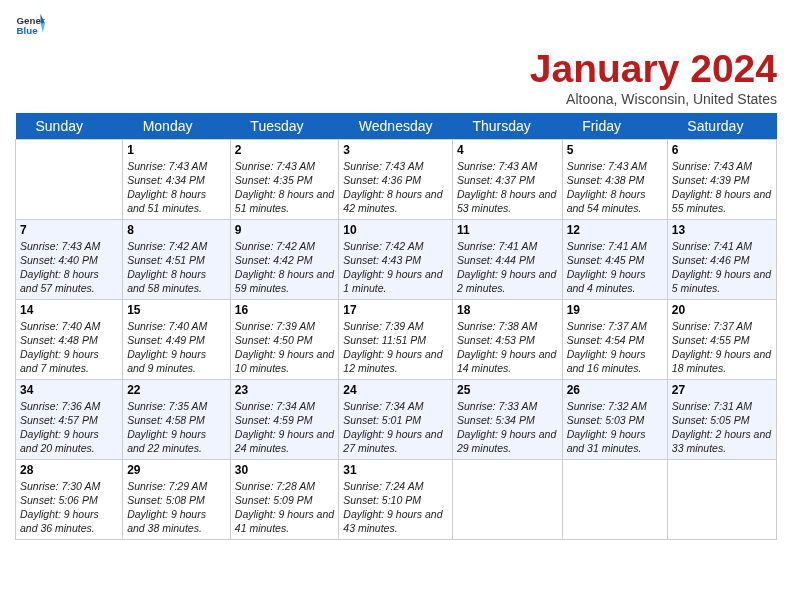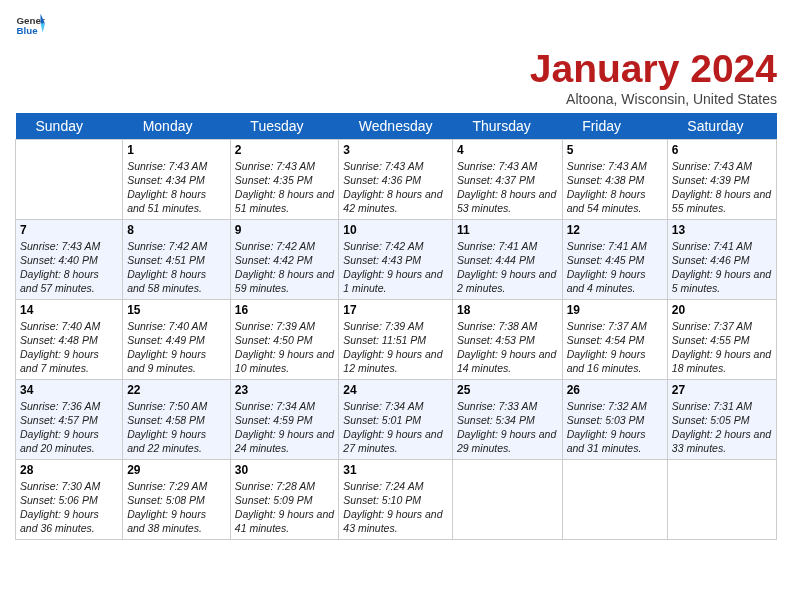--- a/index.html
+++ b/index.html
@@ -290,21 +290,21 @@
           <span class="day-num">34</span>
           <div class="day-info">
             <span>Sunrise: 7:36 AM</span><br>
             <span>Sunset: 4:57 PM</span><br>
             <span>Daylight: 9 hours and 20 minutes.</span>
           </div>
         </td>
           <td>
           <span class="day-num">22</span>
           <div class="day-info">
-            <span>Sunrise: 7:50 AM</span><br>
+            <span>Sunrise: 7:35 AM</span><br>
             <span>Sunset: 4:58 PM</span><br>
             <span>Daylight: 9 hours and 22 minutes.</span>
           </div>
         </td>
           <td>
           <span class="day-num">23</span>
           <div class="day-info">
             <span>Sunrise: 7:34 AM</span><br>
             <span>Sunset: 4:59 PM</span><br>
             <span>Daylight: 9 hours and 24 minutes.</span>

